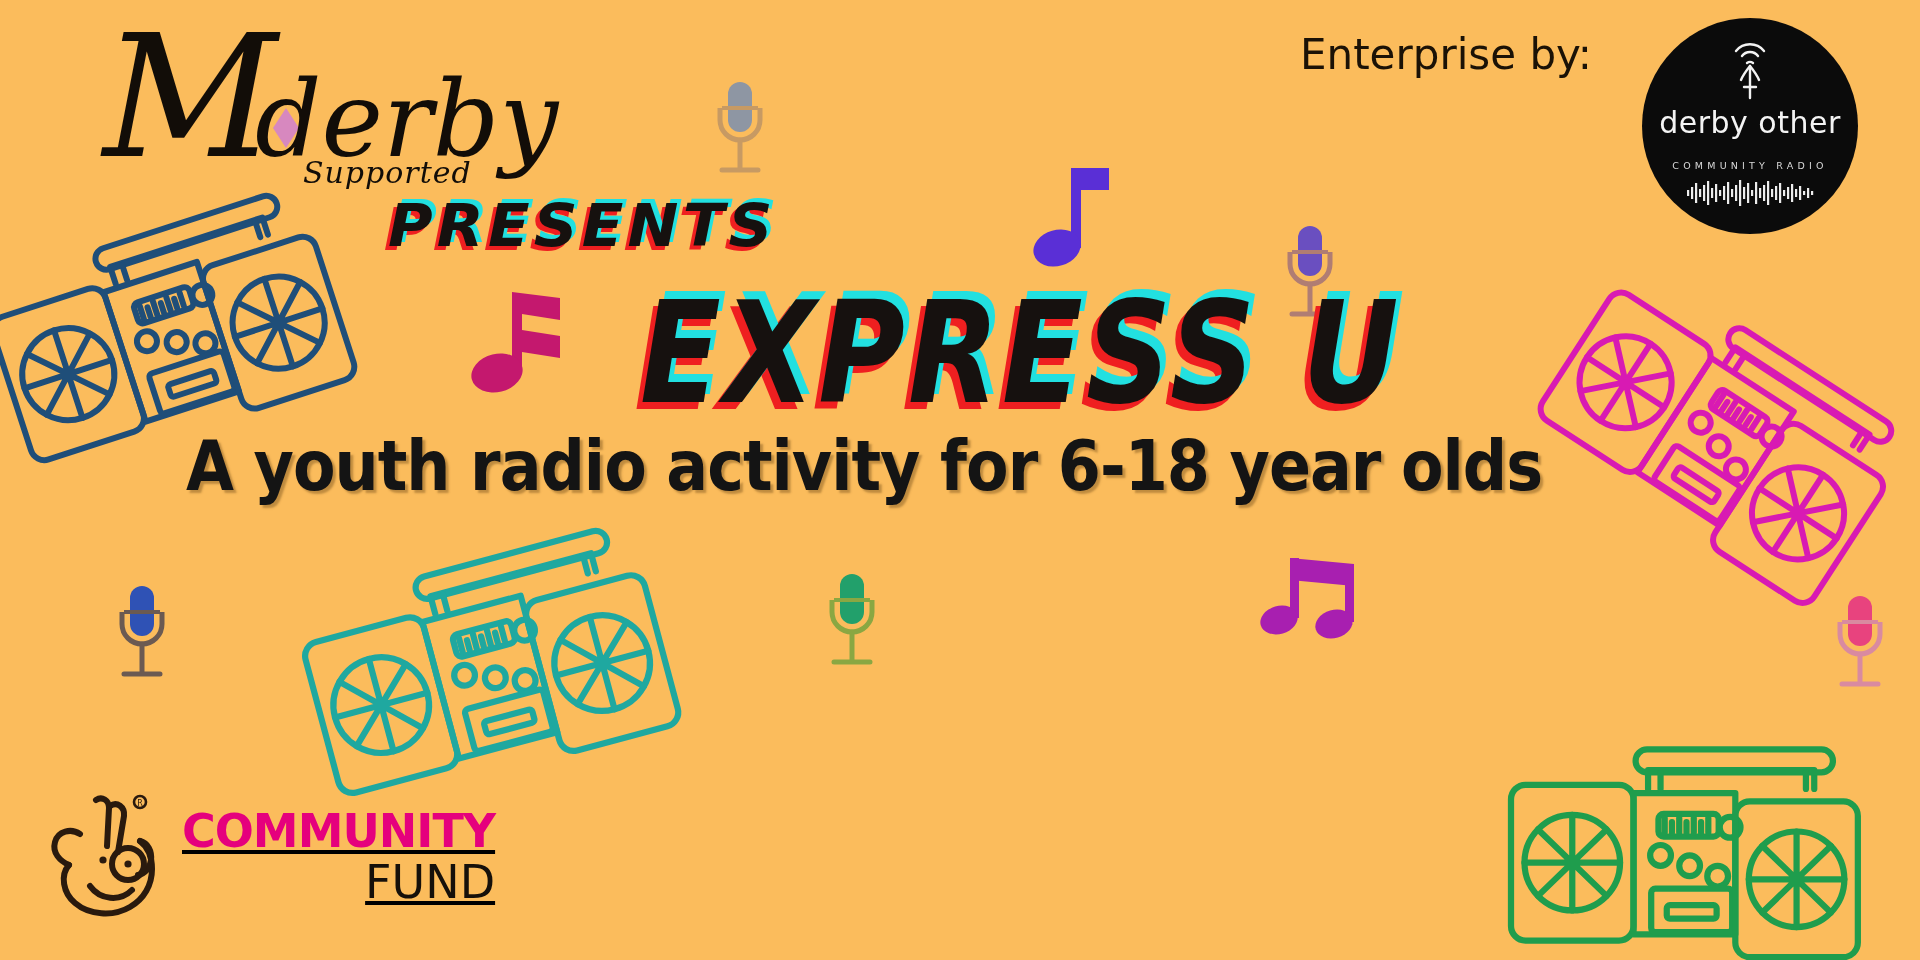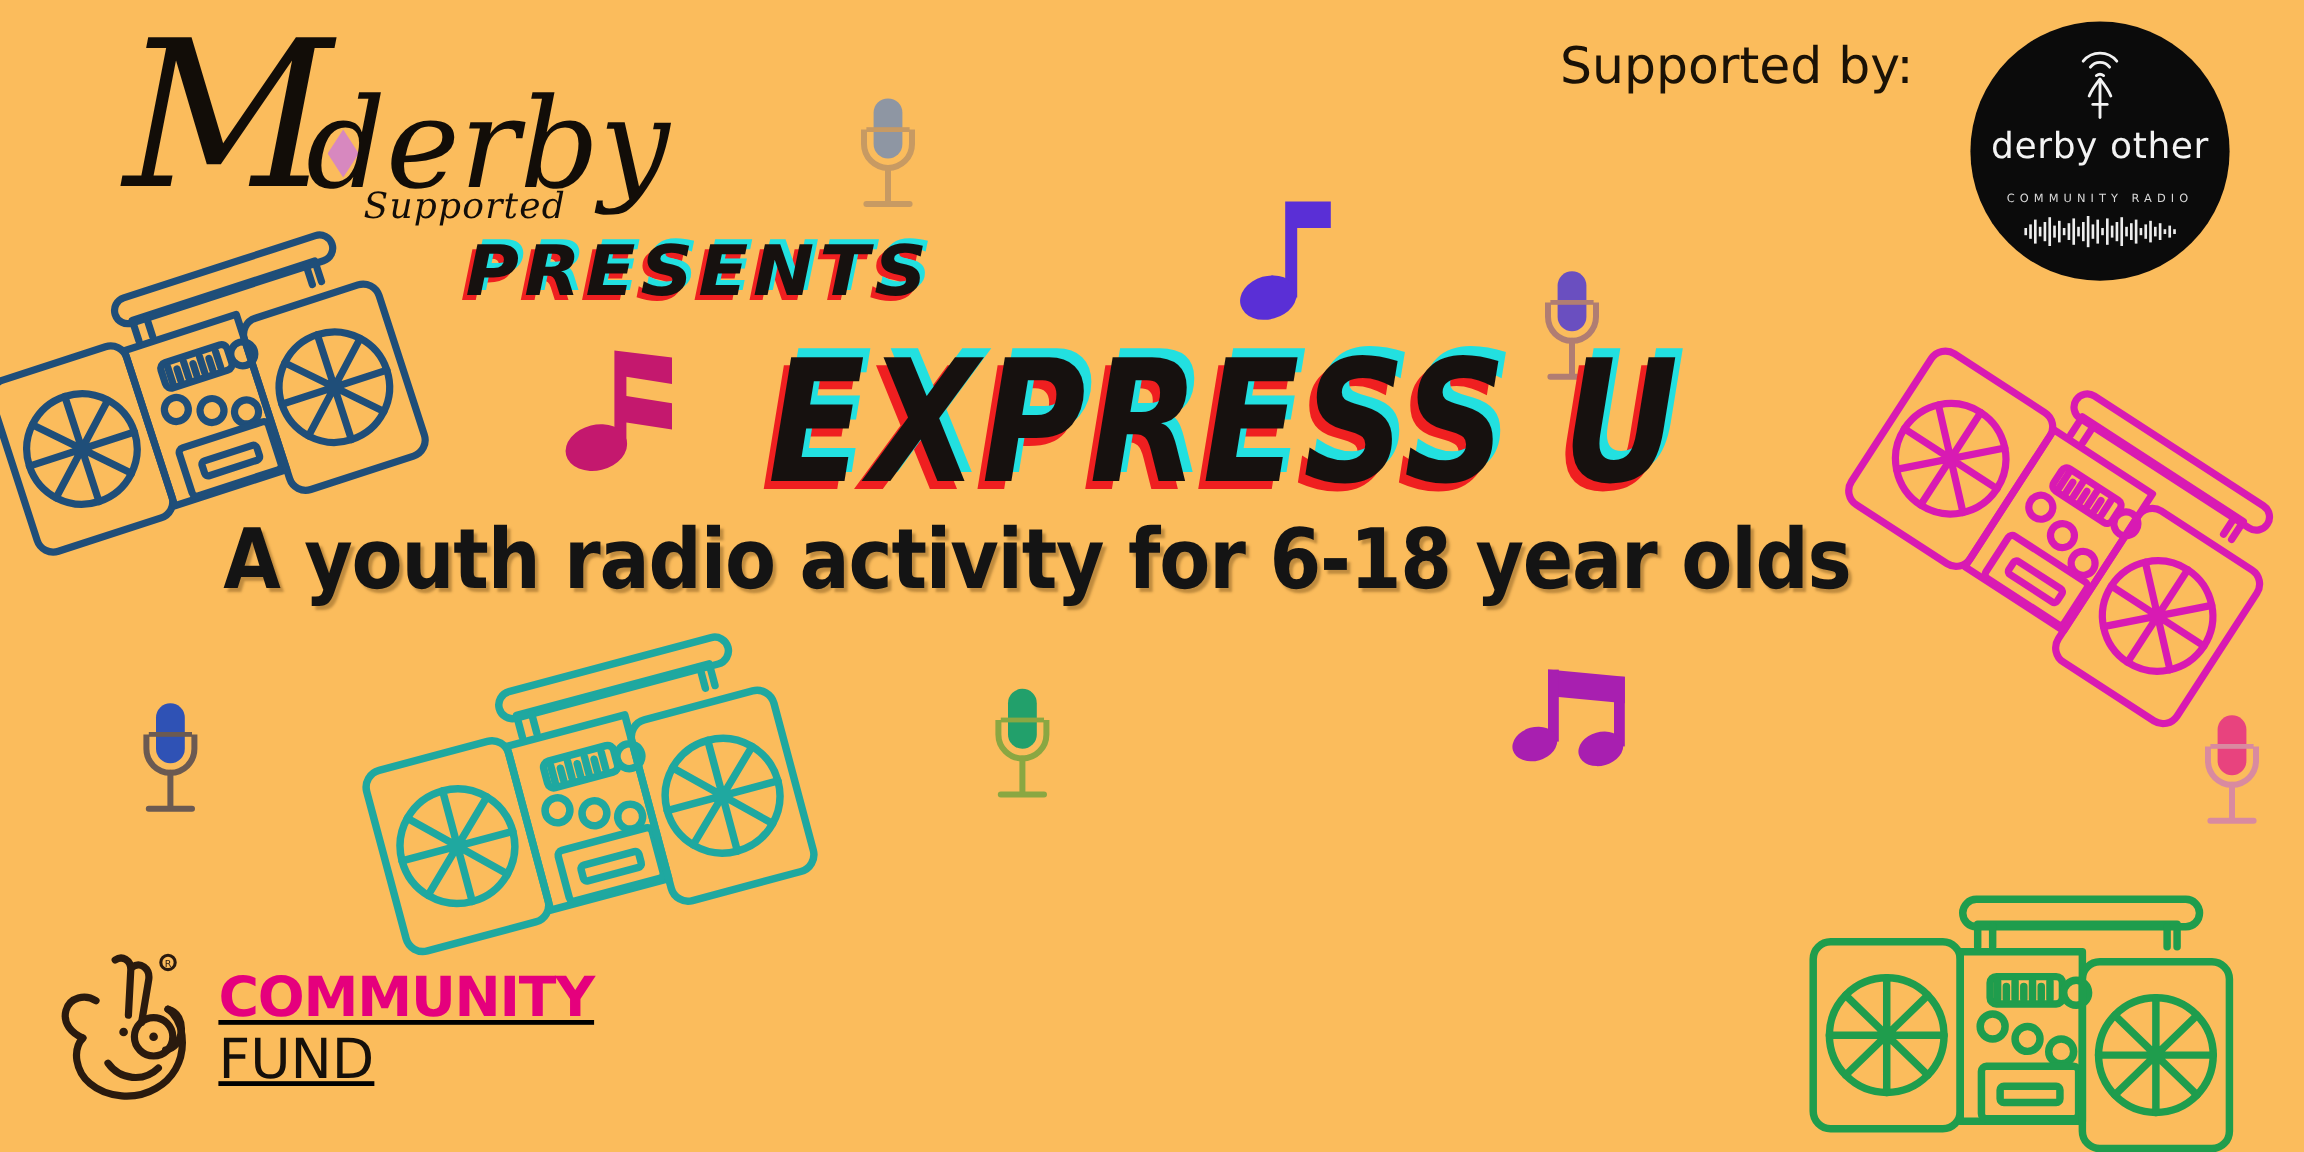--- a/index.html
+++ b/index.html
@@ -161,20 +161,21 @@
     line-height:1;
   }
   #community-fund .cf-fund {
     font-family:"DejaVu Sans", sans-serif;
     font-weight:400;
     font-size:46px;
     color:#16100a;
     letter-spacing:0px;
     line-height:1.05;
     margin-top:4px;
+    text-align:right;
   }
 
   svg { display:block; overflow:visible; }
 </style>
 </head>
 <body>
 
 <div id="poster">
 
   <div class="abs" style="left:-10px; top:190px; width:380px; height:260px; transform:rotate(-18deg);">
@@ -340,21 +341,21 @@
 
   <div class="abs" id="mprez-logo">
     <span class="mark m-letter">M</span>
     <span class="gem"></span>
     <span class="mark prez">derby</span>
     <span class="mark enterprise">Supported</span>
   </div>
 
   <div class="abs glitch" id="presents">PRESENTS</div>
 
-  <div class="abs" id="supported-by">Supported by:</div>
+  <div class="abs" id="supported-by">Enterprise by:</div>
 
   <div class="abs" id="derby-sound">
     <span class="ds-tower">
       <svg width="70" height="56" viewBox="0 0 70 56" fill="none" stroke="#f2f2f2" stroke-width="2.4" stroke-linecap="round">
         <path d="M27 10a10 10 0 0 1 16 0"></path>
         <path d="M21 5a18 18 0 0 1 28 0"></path>
         <path d="M32 17a5 5 0 0 1 6 0"></path>
         <path d="M35 20v32"></path>
         <path d="M35 20c-4 5-7 9-9 14M35 20c4 5 7 9 9 14"></path>
         <path d="M29 41h12"></path>

